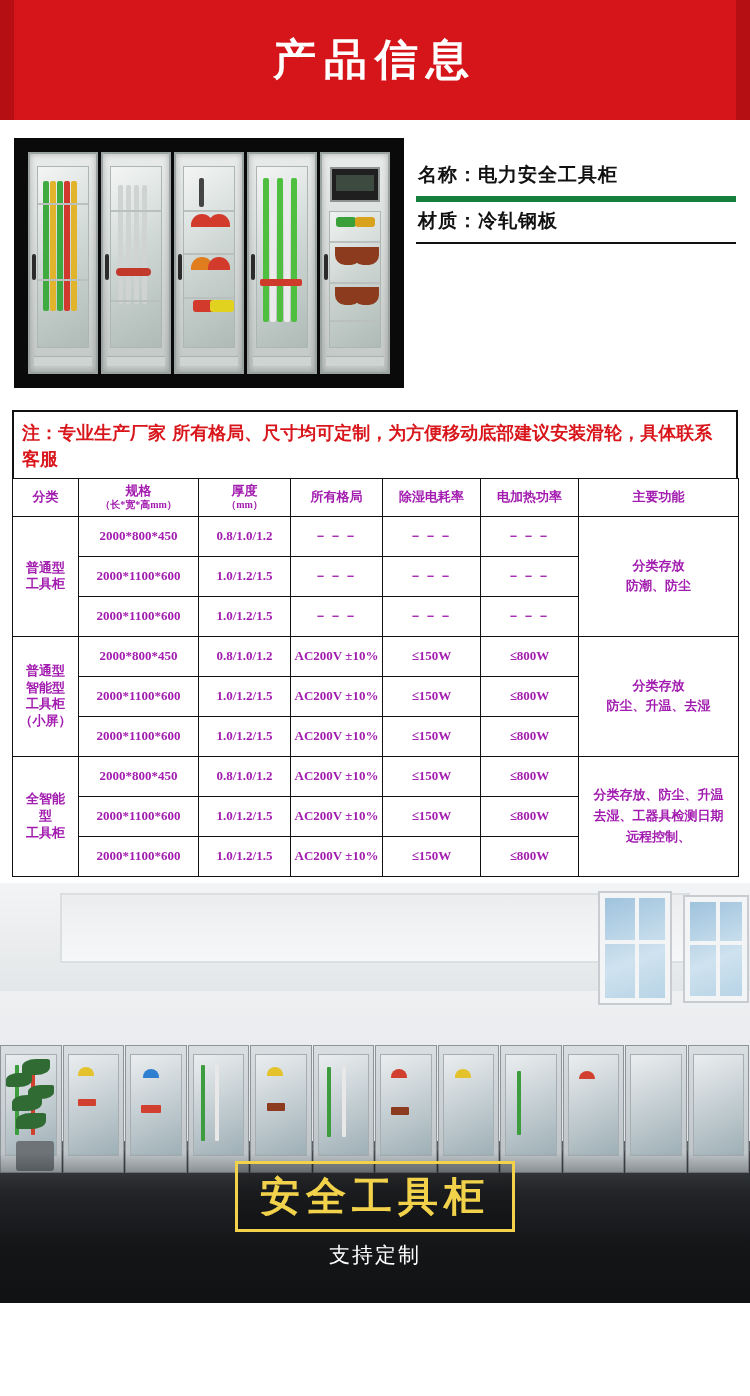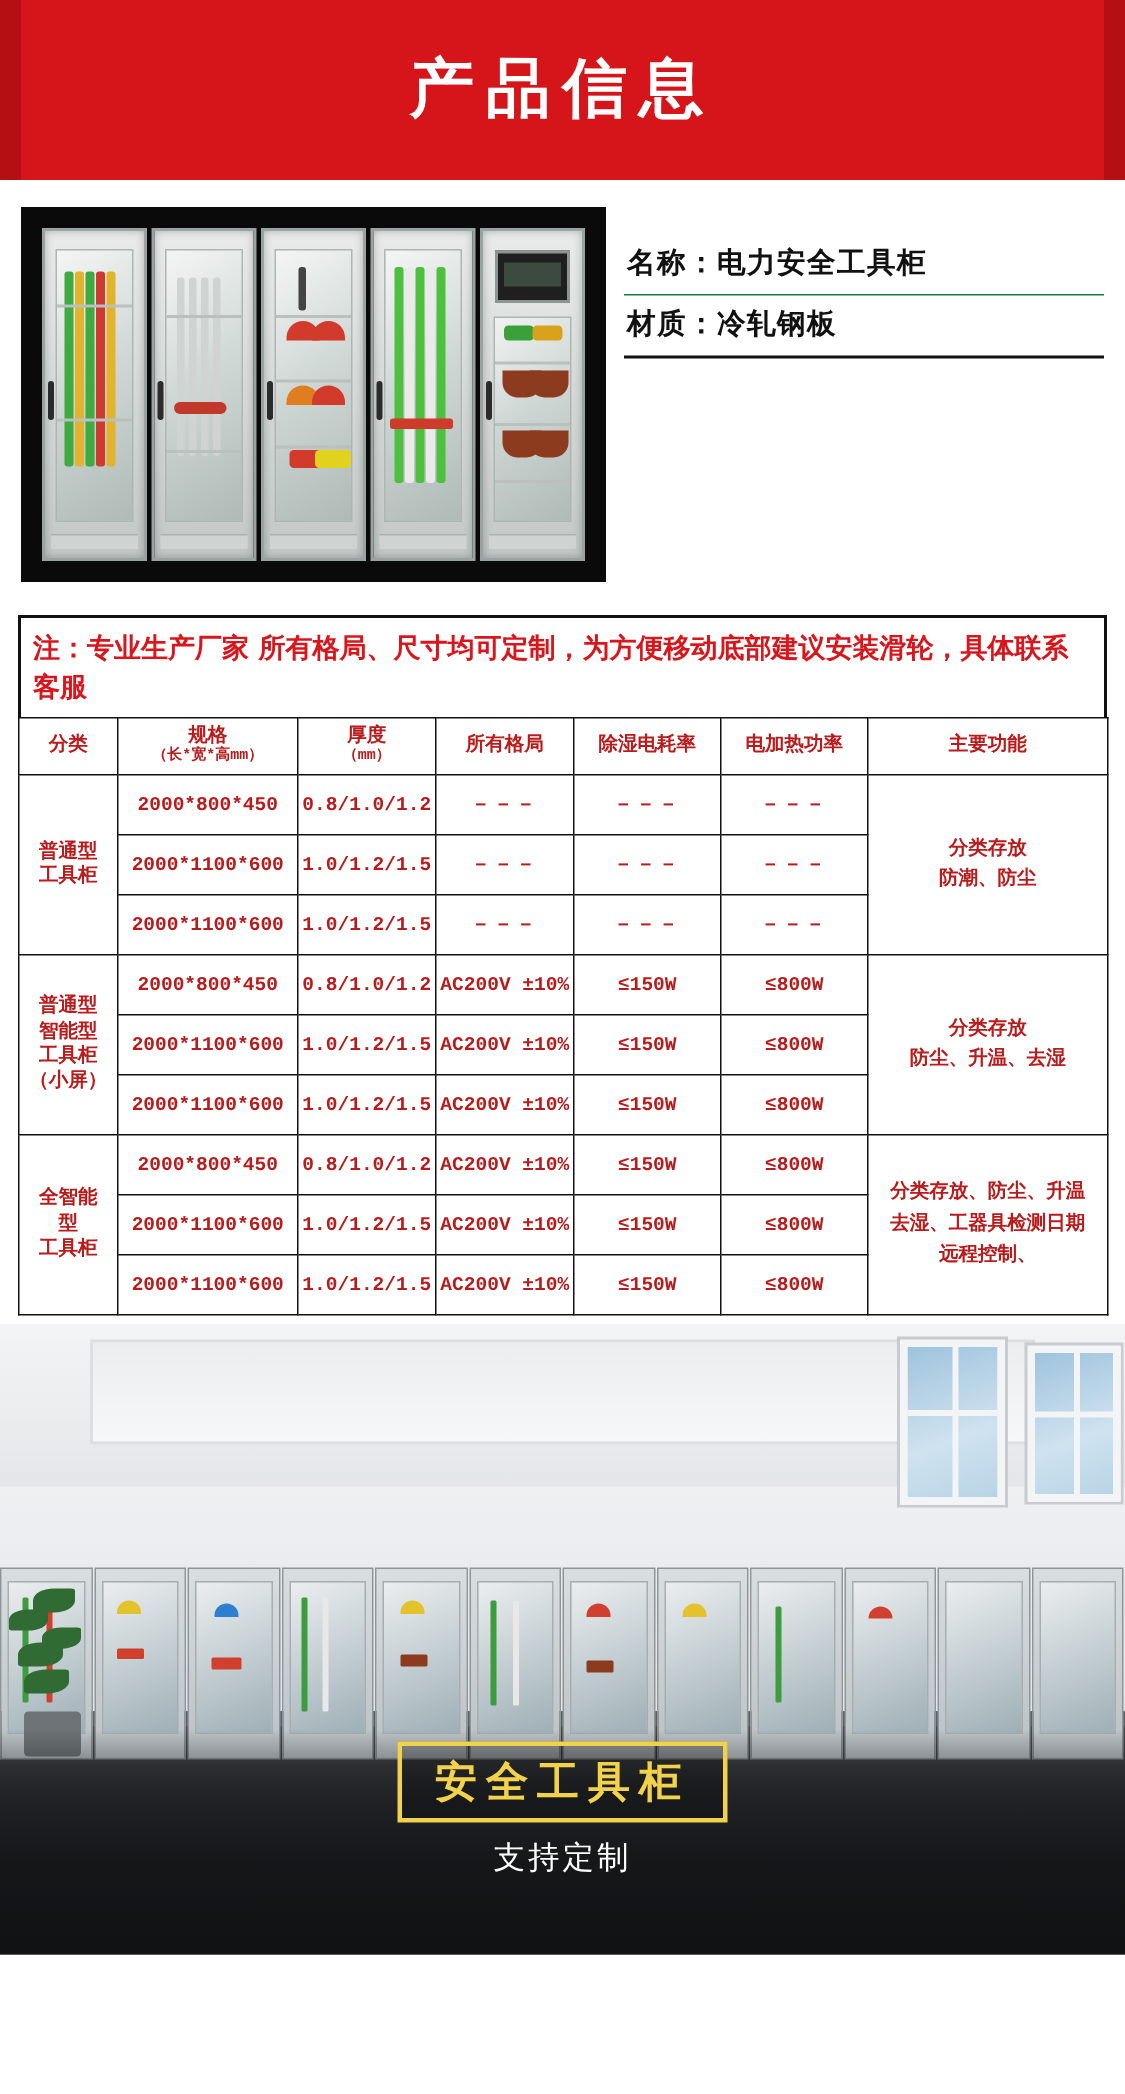--- a/index.html
+++ b/index.html
@@ -91,21 +91,21 @@
     content:""; position:absolute; left:8%; top:18%; width:84%; height:52%;
     background:#3d4a3f;
   }
 
   .specs {
     flex:1;
     padding-top:18px;
     display:flex; flex-direction:column; justify-content:flex-start;
   }
   .spec-row {
-    border-bottom:1px solid #15803d;
+    border-bottom:6px solid #15803d;
     padding:6px 2px 8px 2px;
     font-size:19px;
     font-weight:bold;
     color:#111;
     font-family:"DejaVu Sans", sans-serif;
     letter-spacing:1px;
     white-space:nowrap;
   }
   .spec-row:last-child { border-bottom:2px solid #111; }
   .spec-val { font-weight:bold; }
@@ -127,22 +127,22 @@
   table.spec-table {
     margin:0 12px 0 12px;
     width:726px;
     border-collapse:collapse;
     table-layout:fixed;
   }
   table.spec-table th, table.spec-table td {
     border:1px solid #111;
     text-align:center;
     vertical-align:middle;
-    font-family:Liberation Mono, monospace;
-    color:#b91c1c;
+    font-family:Liberation Serif, serif;
+    color:#a21caf;
   }
   table.spec-table th {
     font-size:13px;
     font-weight:bold;
     padding:4px 2px;
     line-height:1.25;
   }
   table.spec-table th .sub {
     font-size:10px; font-weight:bold; display:block;
   }
@@ -229,21 +229,21 @@
   .banner {
     position:absolute; left:0; bottom:0; width:750px; height:150px;
     background:linear-gradient(180deg, rgba(20,22,25,.0) 0%, rgba(20,22,25,.55) 25%, rgba(16,18,20,.85) 60%, rgba(14,16,18,.95) 100%);
     display:flex; flex-direction:column; align-items:center; justify-content:flex-start;
     padding-top:8px;
   }
   .banner-title {
     border:3px solid #f2d24b;
     padding:5px 22px;
     color:#f2d24b;
-    font-size:28px;
+    font-size:40px;
     font-weight:bold;
     letter-spacing:6px;
     font-family:"DejaVu Sans", sans-serif;
     background:rgba(0,0,0,.25);
   }
   .banner-sub {
     margin-top:9px;
     color:#ffffff;
     font-size:21px;
     letter-spacing:2px;

